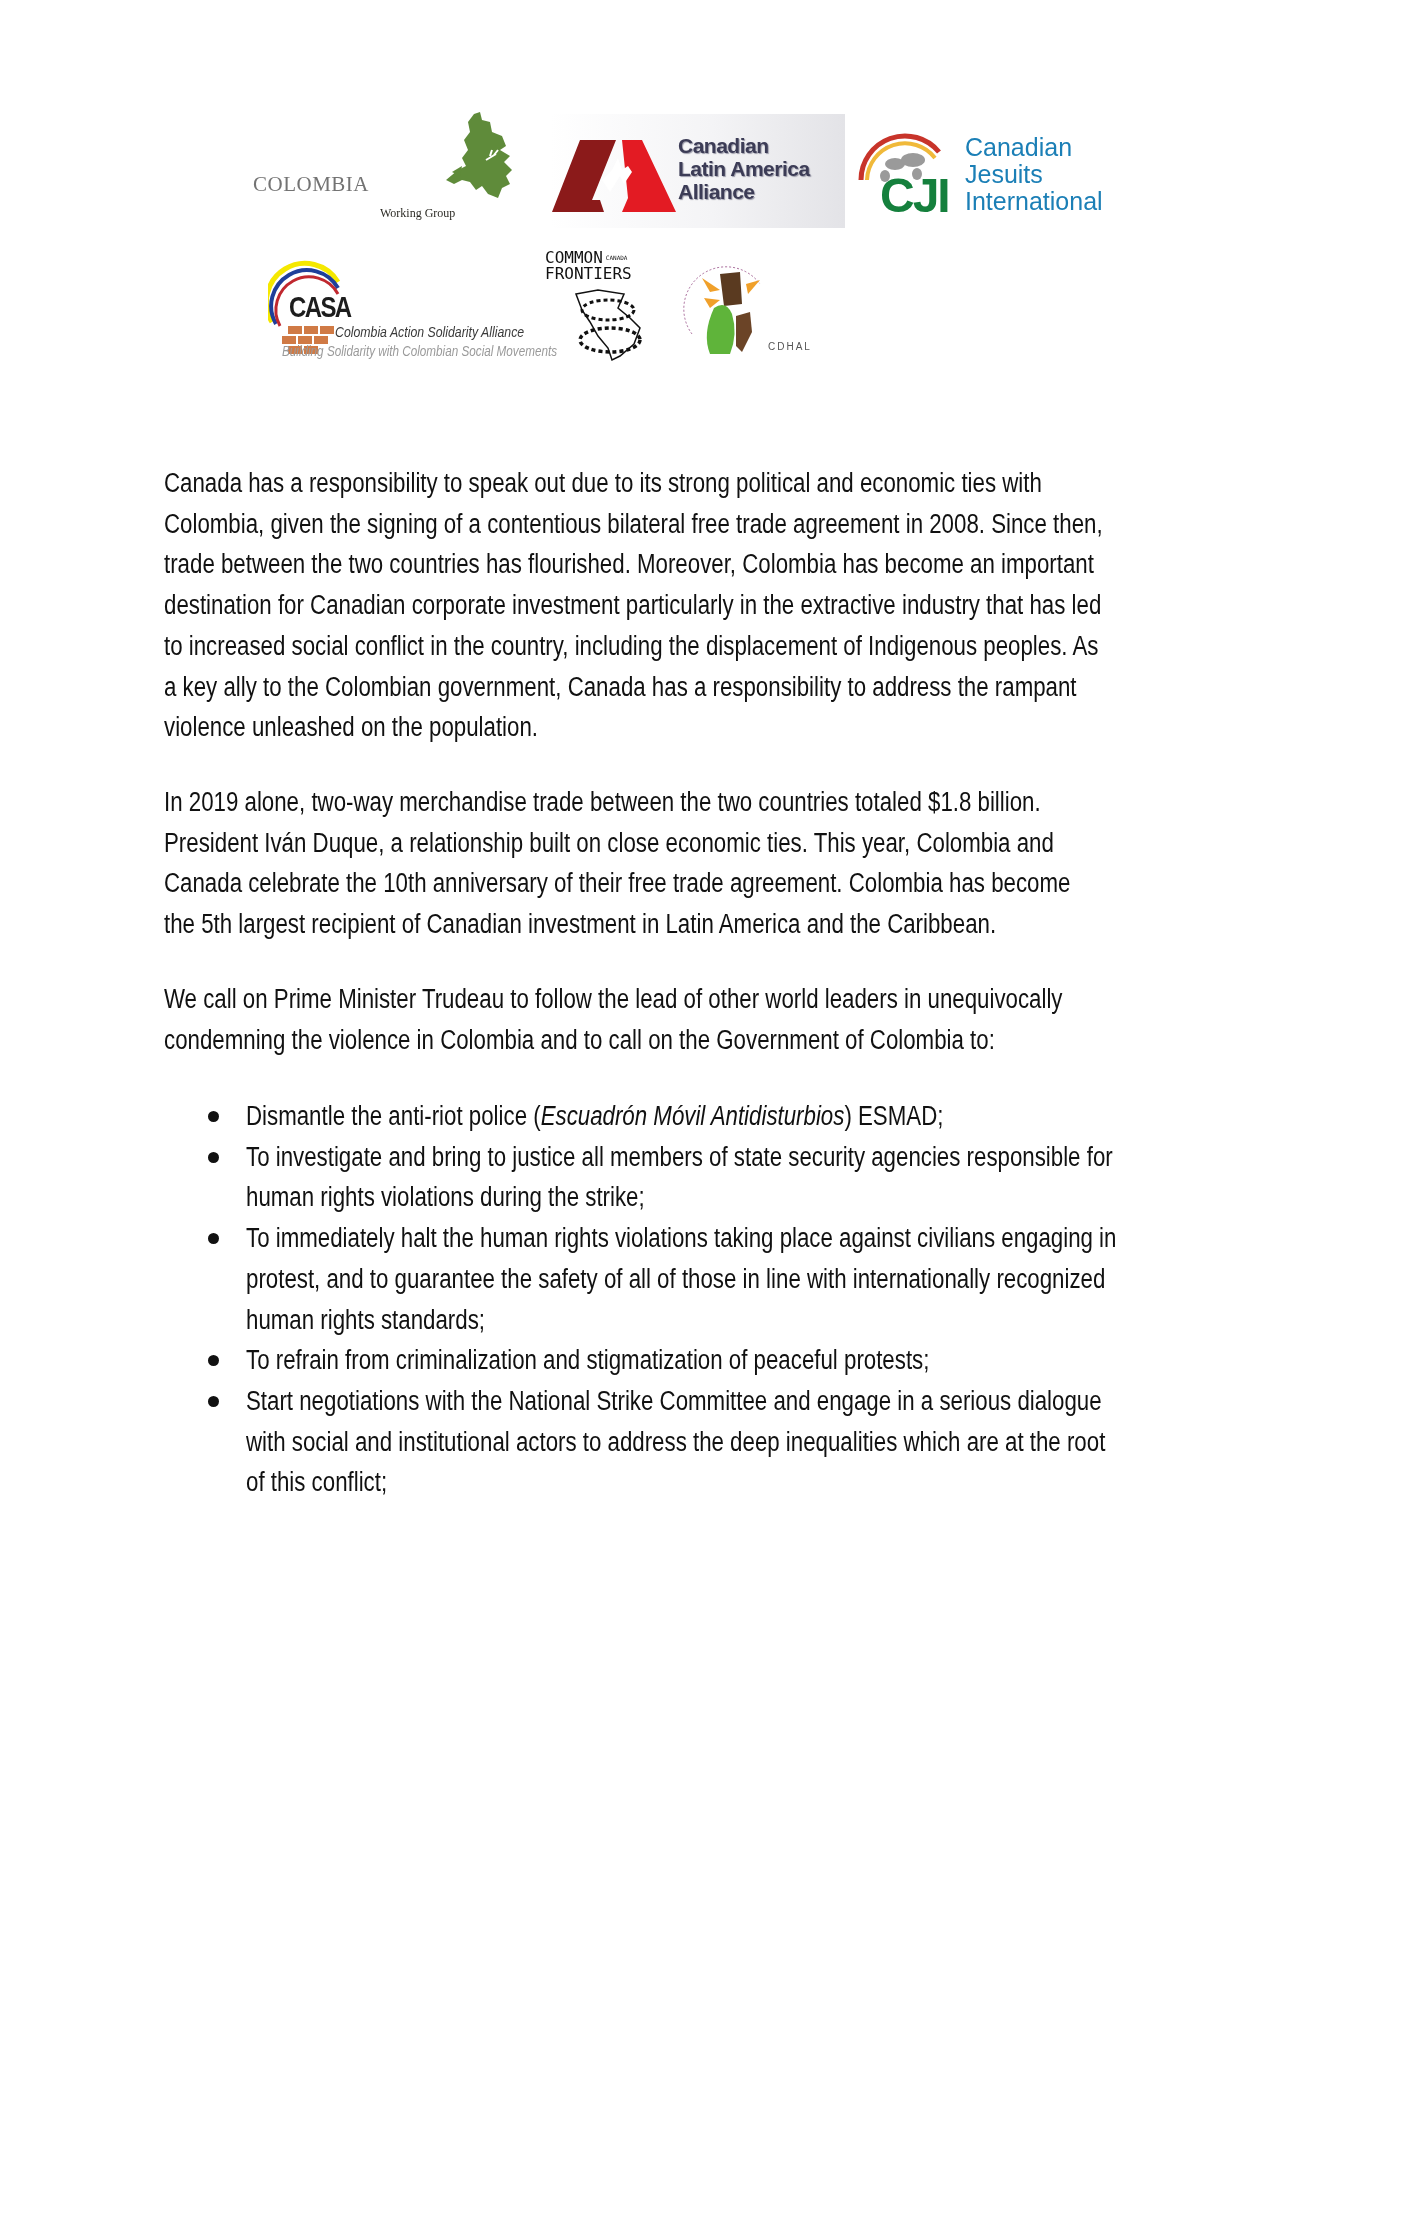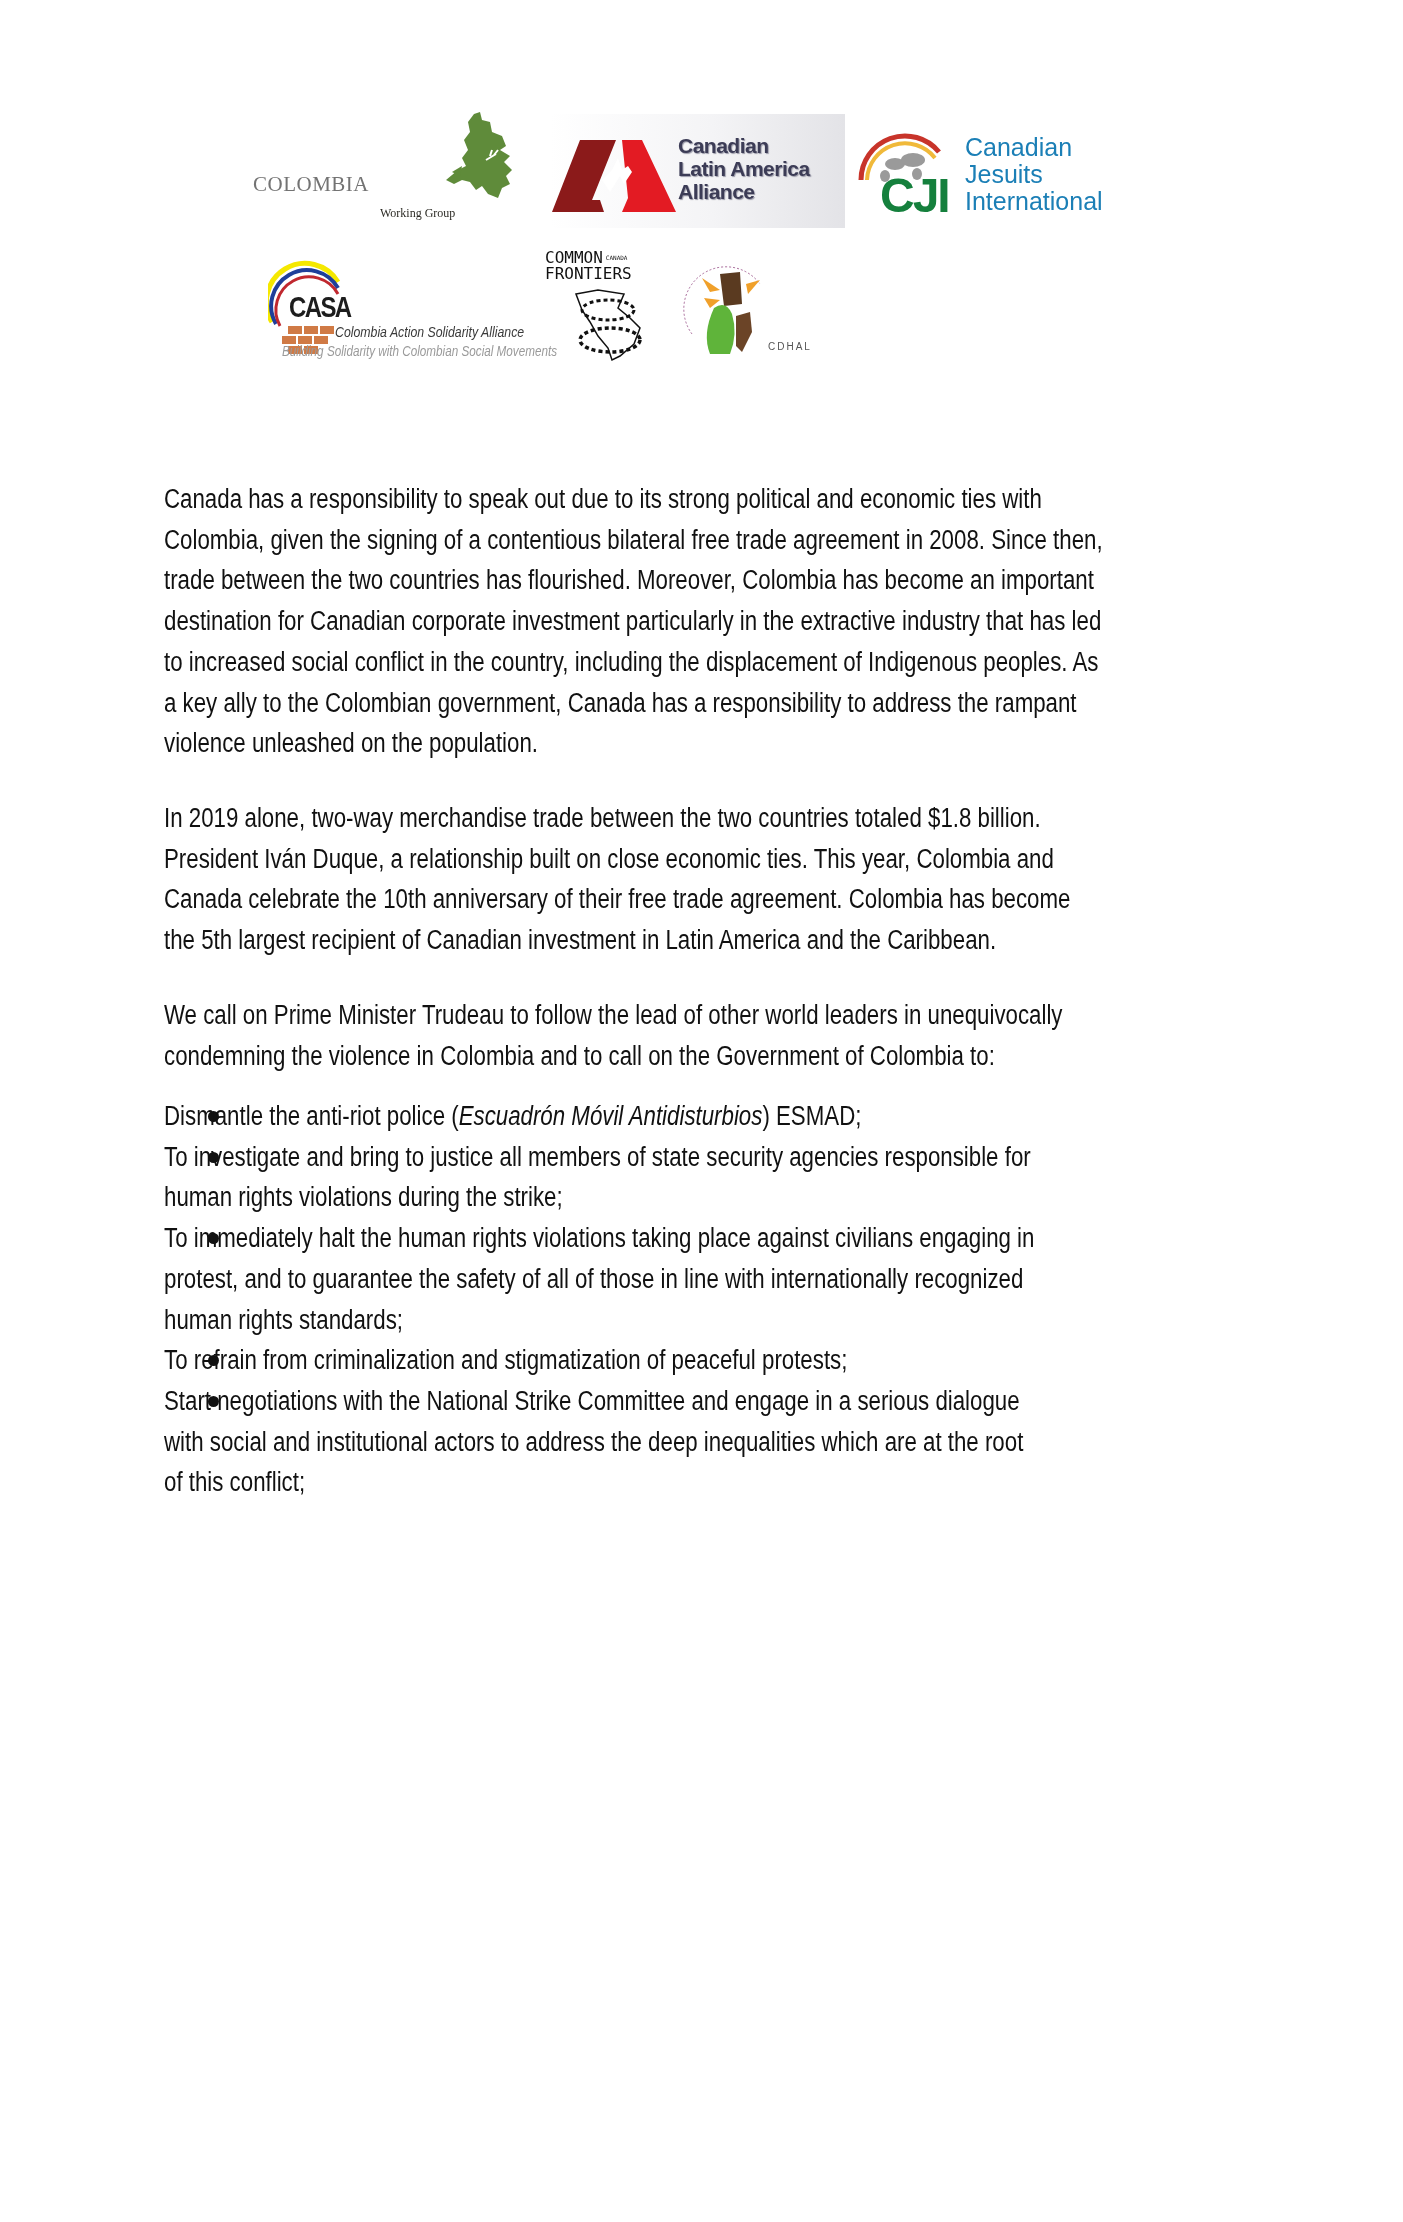--- a/index.html
+++ b/index.html
@@ -33,28 +33,28 @@
 
   .cf-text { position:absolute; left:545px; top:250px; font-family:"DejaVu Sans Mono", monospace;
              font-size:16px; line-height:16px; color:#111; white-space:nowrap; }
   .cf-canada { font-size:6px; vertical-align:top; margin-left:3px; }
 
   .cdhal-text { position:absolute; left:768px; top:341px; font-size:10px; color:#555;
                 letter-spacing:2px; }
 
   
   .para { position:absolute; left:164px; width:1200px; font-size:27px; line-height:40.7px;
-          color:#111111;margin-top:16px; }
+          color:#111111; }
   .line { display:block; white-space:nowrap; transform:scaleX(0.825); transform-origin:left; }
   .bullet-list { position:absolute; left:164px; top:1096px; width:1200px; font-size:27px;
                  line-height:40.7px; }
   .bullet-item { position:relative; }
   .bullet-dot { position:absolute; left:44px; top:15px; width:11px; height:11px;
                 border-radius:50%; background:#111; }
-  .bullet-lines { }
+  .bullet-lines { margin-left:82px; }
   .it { font-style:italic; }
 </style>
 </head>
 <body>
 
 <div>
 
   <div>
     <svg class="logo" style="left:432px;top:110px;" width="90" height="92" viewBox="0 0 90 92">
       <path d="M42 4 L48 2 L50 10 L58 12 L60 22 L70 26 L74 36 L68 40 L78 46 L72 52 L80 60 L74 66 L78 74 L70 78 L66 88 L56 84 L50 76 L44 80 L38 72 L30 70 L22 74 L14 70 L26 60 L34 56 L30 48 L36 40 L32 30 L38 22 L36 12 Z" fill="#5f8b3a"></path>

